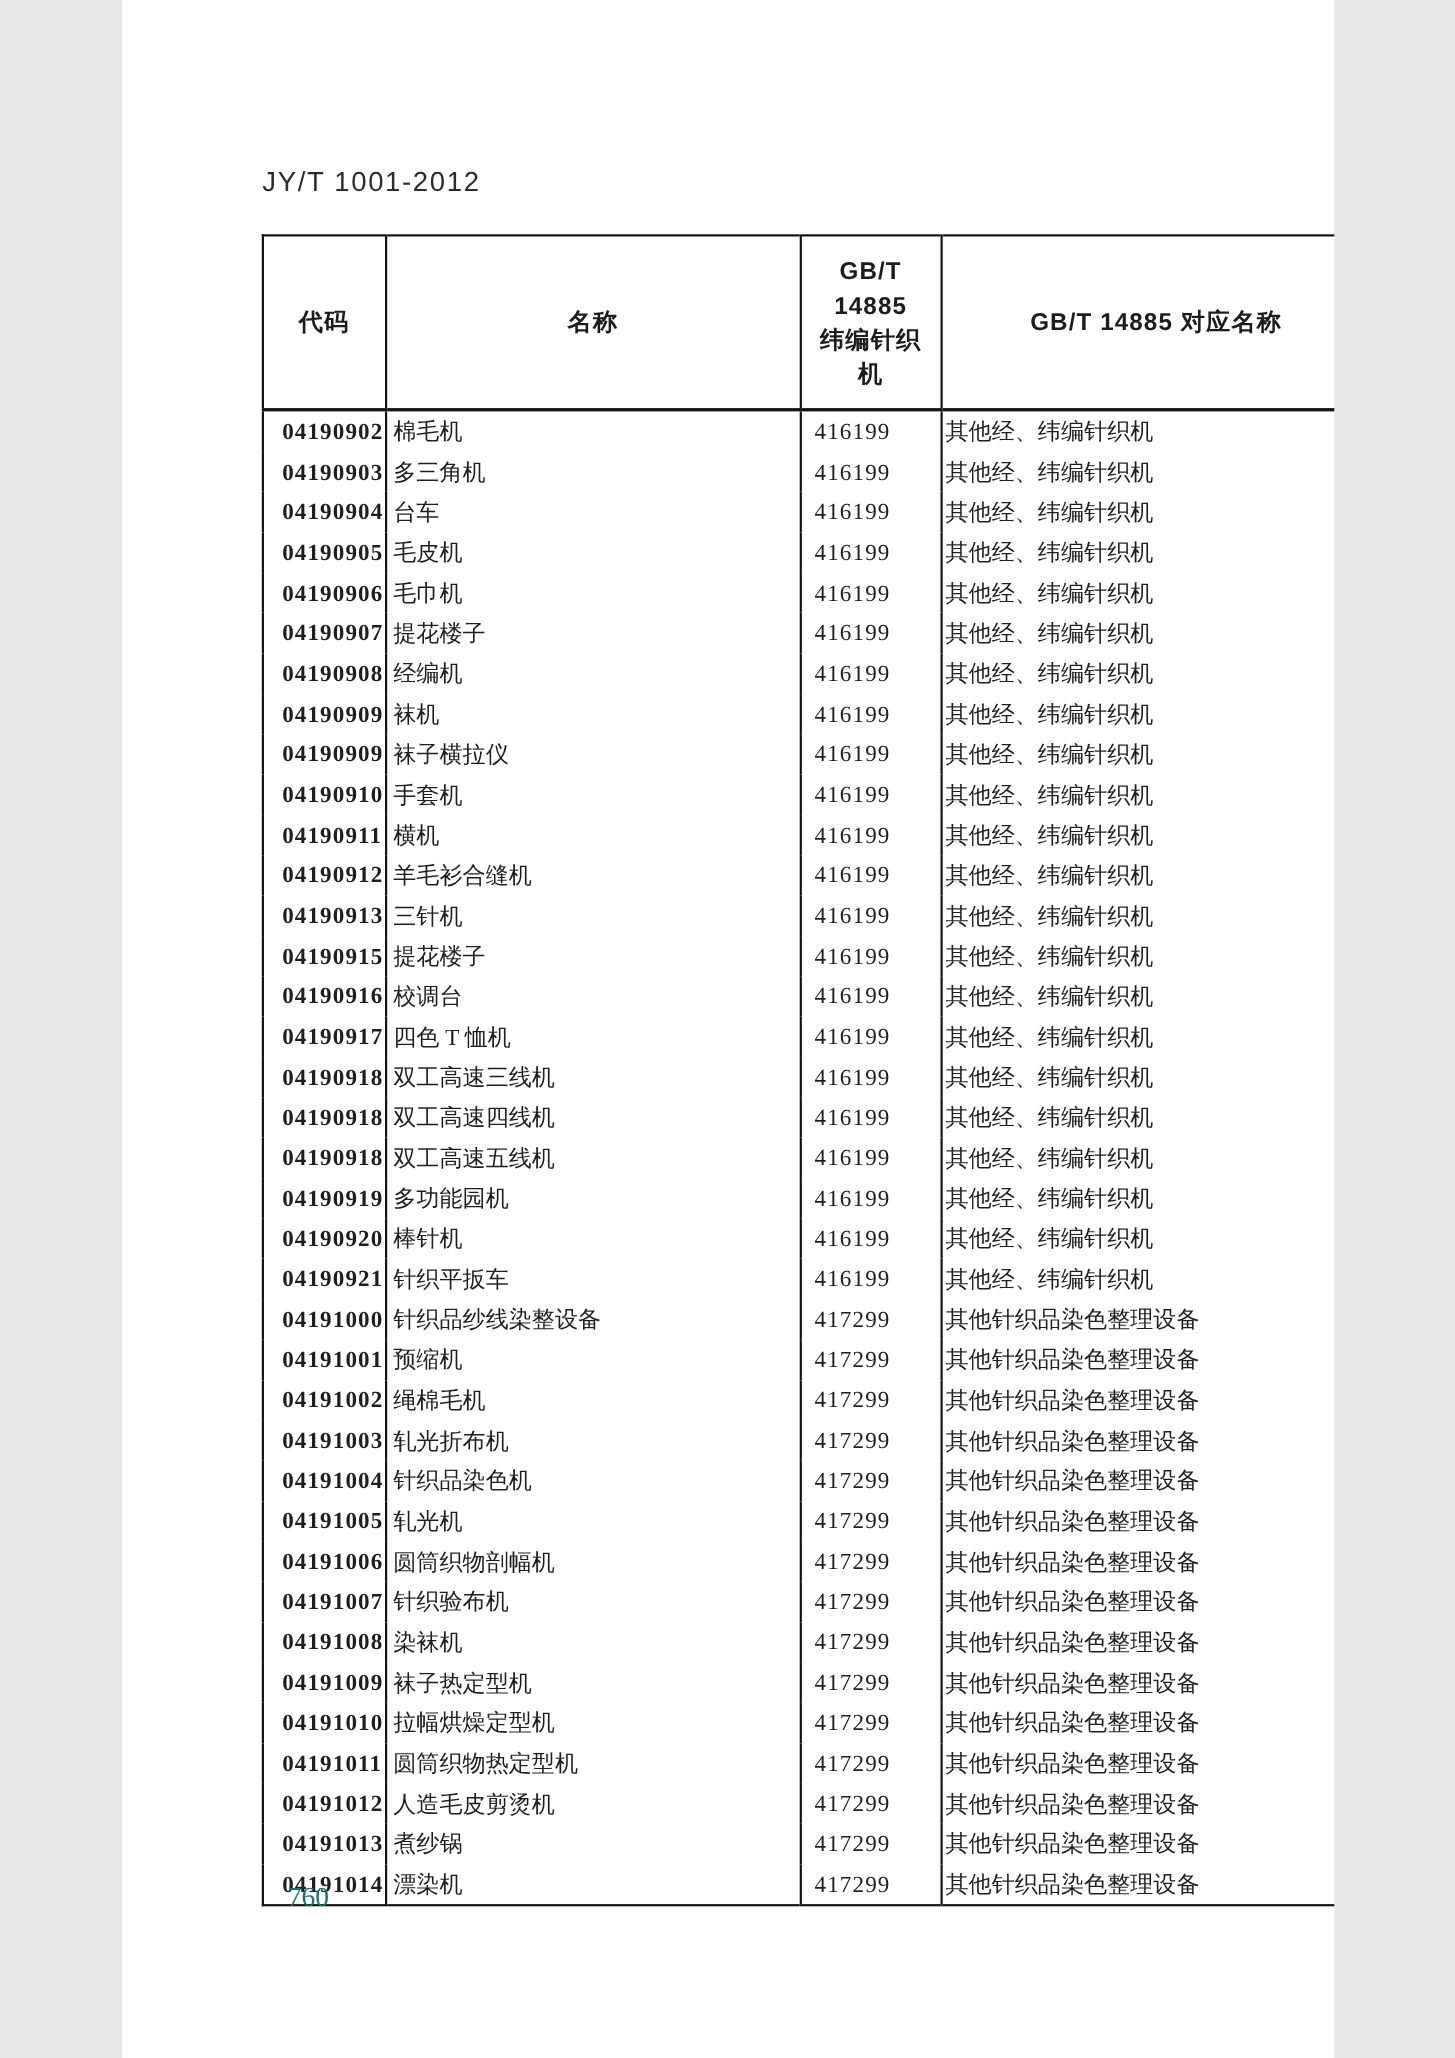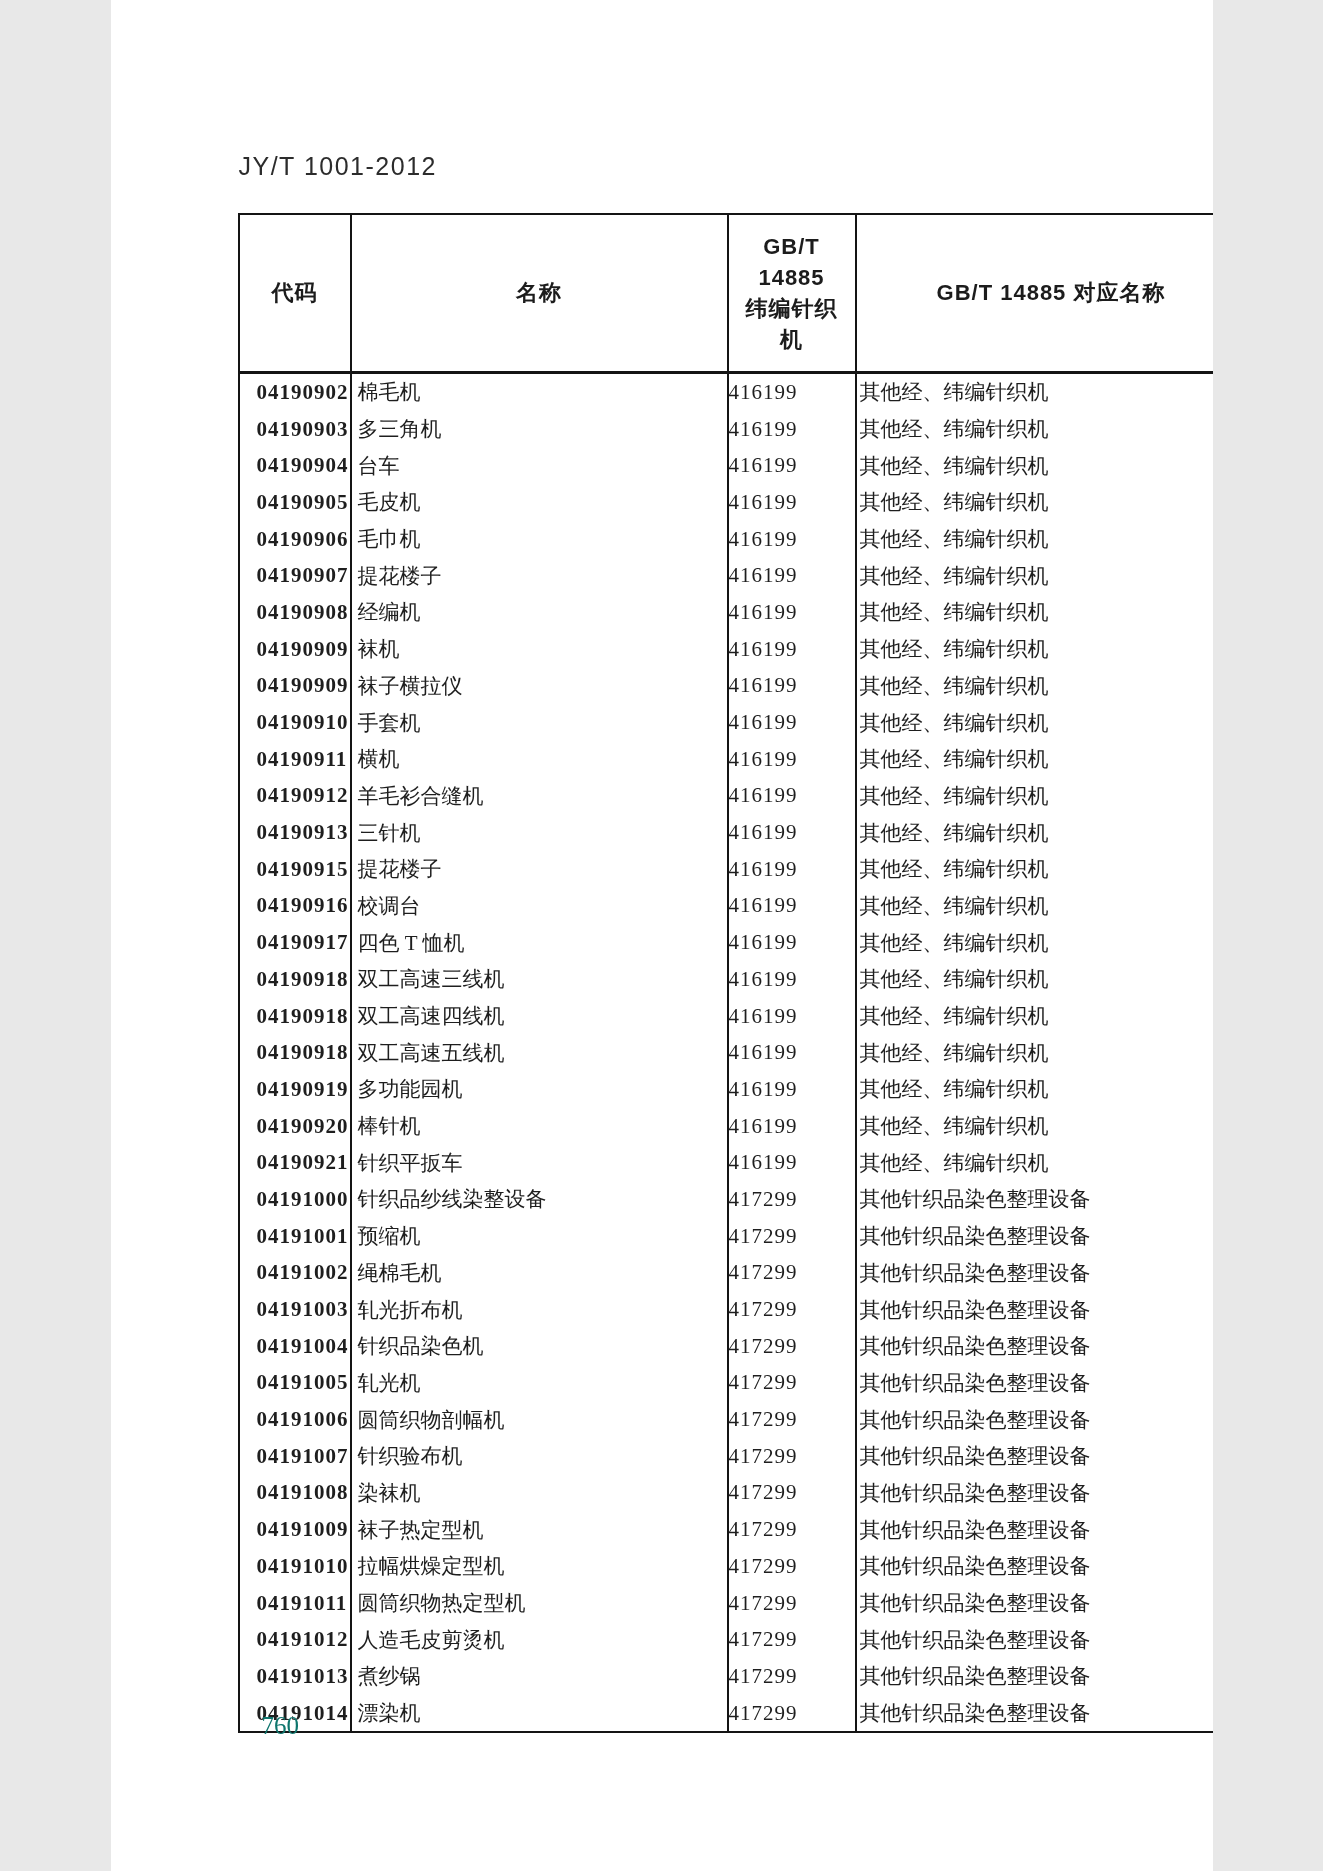--- a/index.html
+++ b/index.html
@@ -65,21 +65,21 @@
     font-size: 21px;
     vertical-align: middle;
     padding: 0;
     white-space: nowrap;
     overflow: hidden;
     color: #1e1e1e;
   }
   tbody td:first-child { border-left: none; }
   tbody td.c0 { padding-left: 17px; letter-spacing: 1px; font-weight: bold; }
   tbody td.c1 { padding-left: 6px; }
-  tbody td.c2 { padding-left: 0; letter-spacing: 1px; }
+  tbody td.c2 { padding-left: 12px; letter-spacing: 1px; }
   tbody td.c3 { padding-left: 3px; }
 
   .page-number {
     position: absolute;
     left: 151px;
     top: 1712px;
     font-family: "Liberation Serif", "DejaVu Serif", serif;
     font-size: 25px;
     color: #0f766e;
   }

